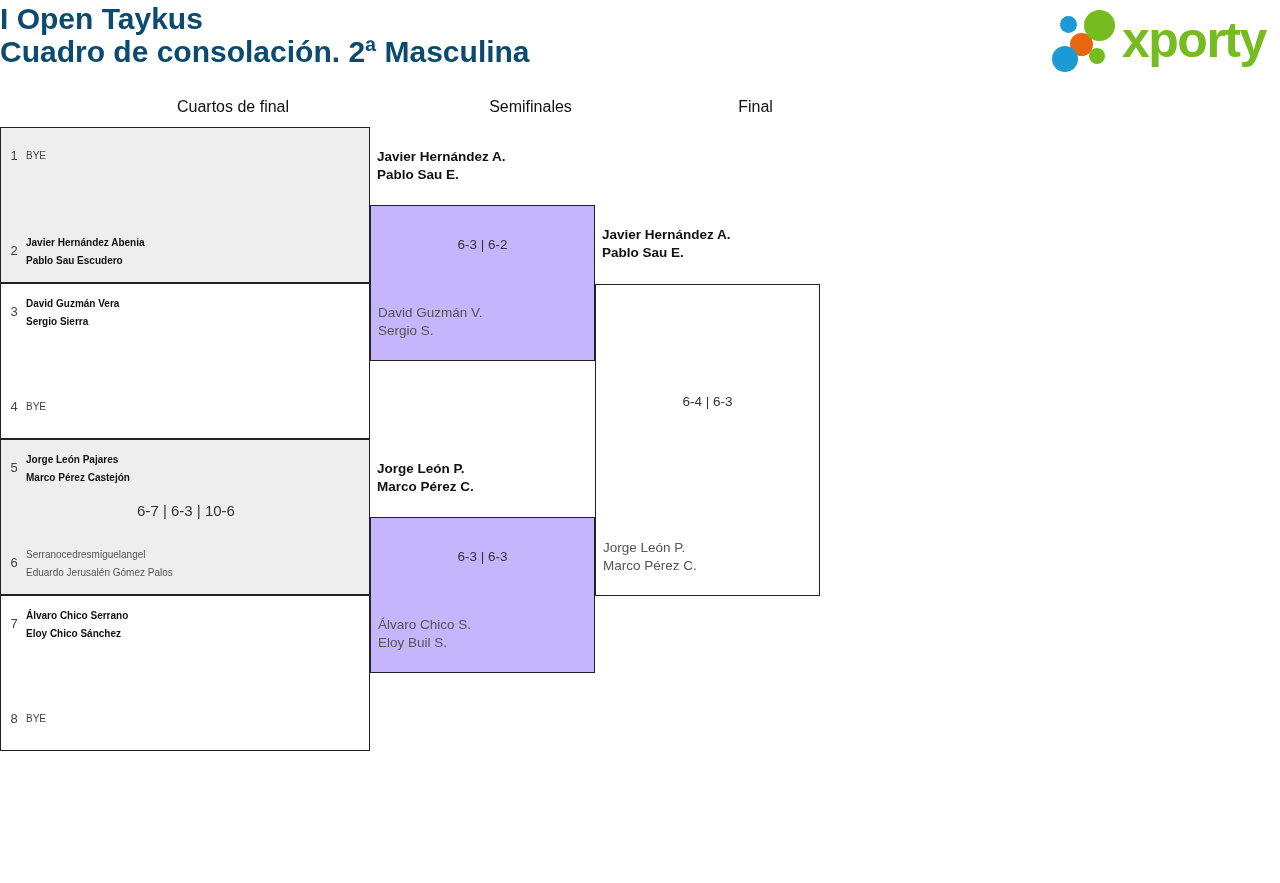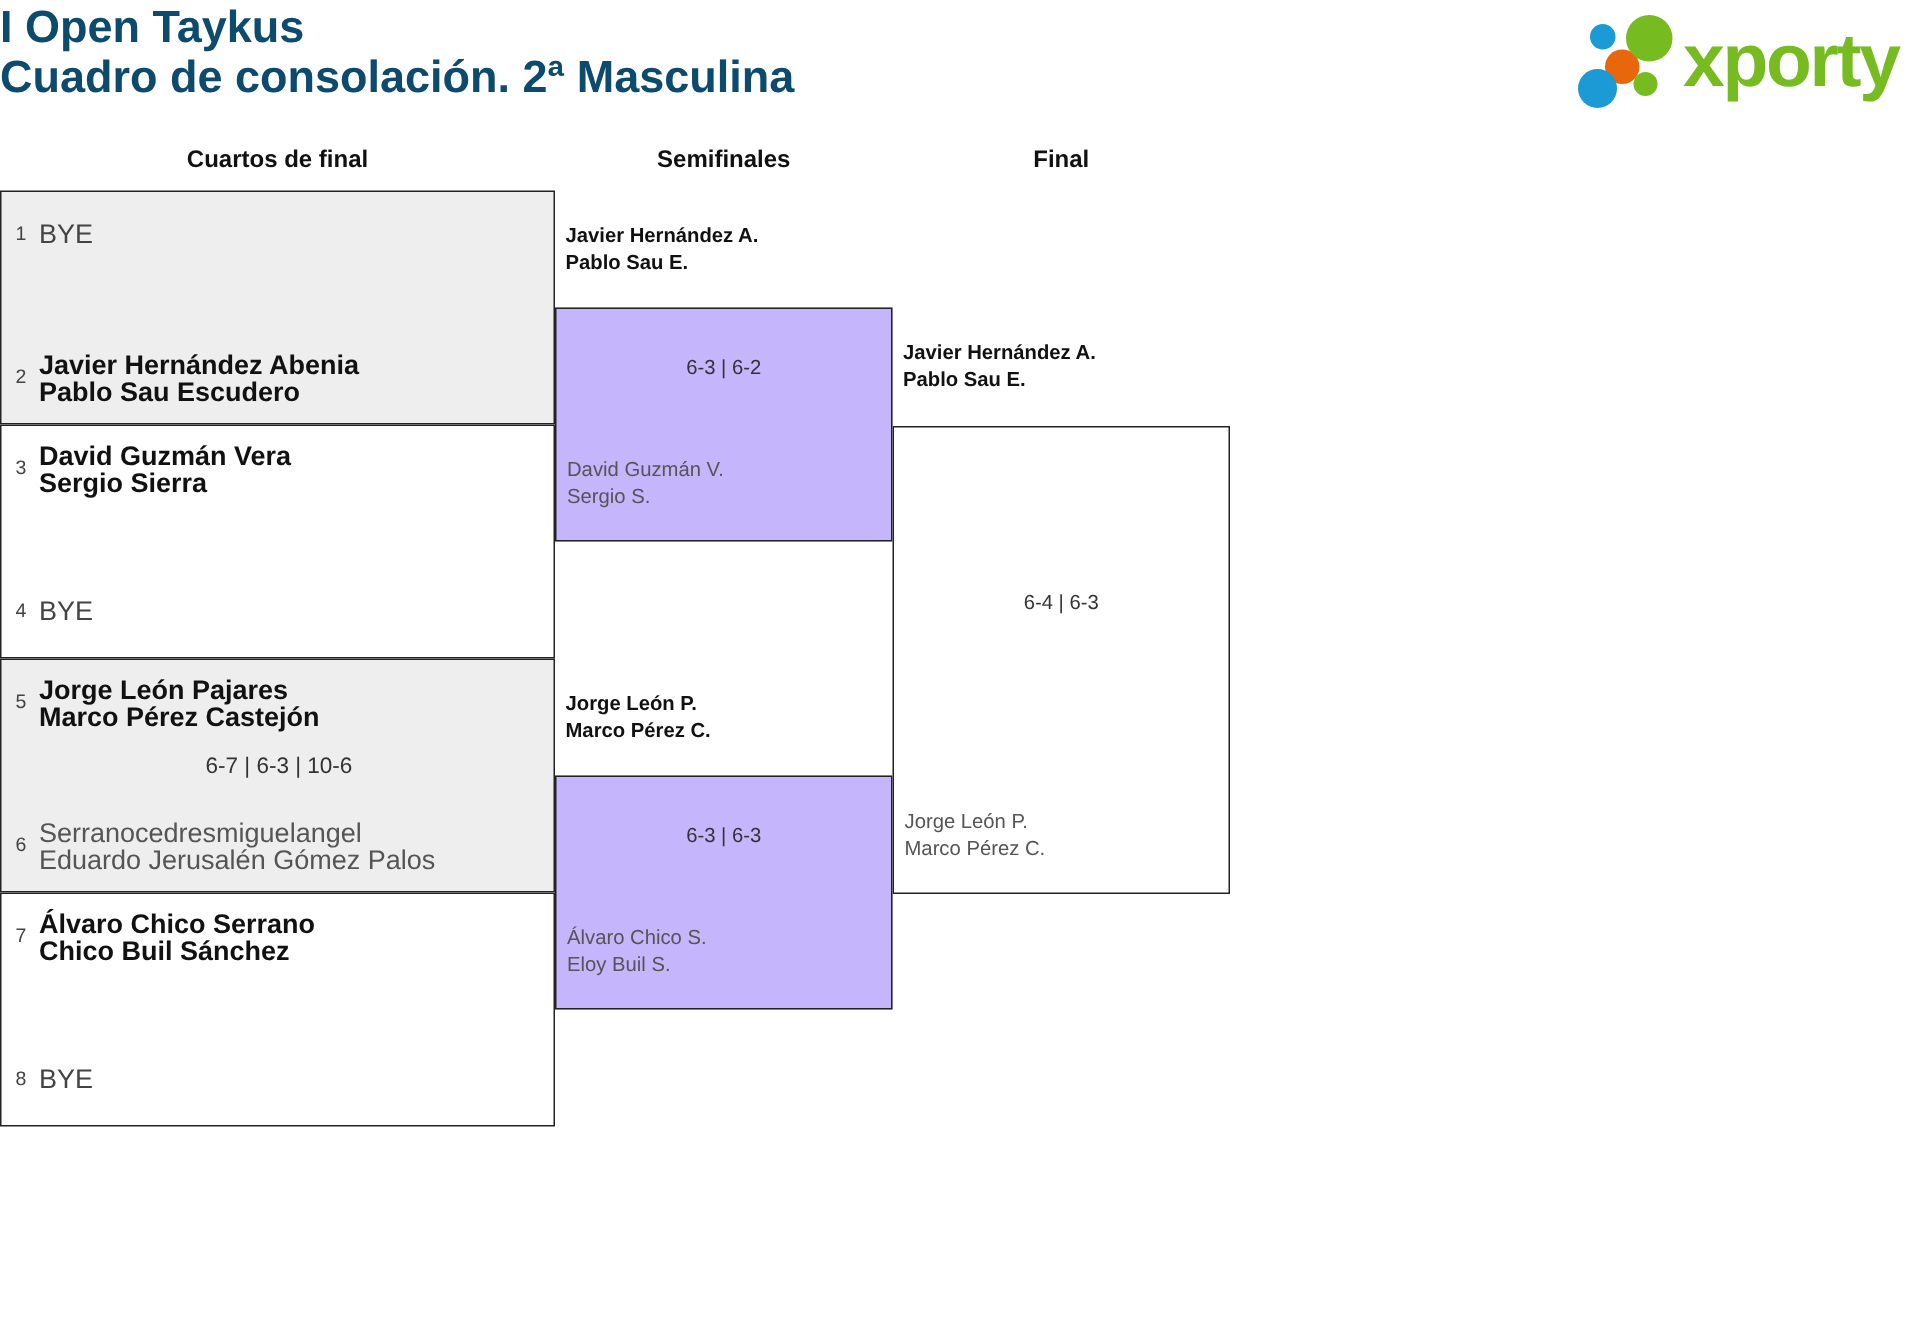--- a/index.html
+++ b/index.html
@@ -34,22 +34,22 @@
   #dot-green-small { left: 41px; top: 40px; width: 16px; height: 16px; background: #76bc21; }
   #logo-word {
     position: absolute; left: 74px; top: 4px;
     font-size: 50px; font-weight: bold; letter-spacing: -1.5px;
     color: #76bc21; line-height: 56px;
   }
 
   
   .col-header {
     position: absolute; top: 96px; height: 24px;
-    font-size: 16px; font-weight: bold; color: #111111;
-    text-align: center; line-height: 22px;
+    font-size: 16px; font-weight: normal; color: #111111;
+    text-align: center; line-height: 22px; margin-left: 48px;
   }
   #hdr-qf  { left: 0px;   width: 370px; }
   #hdr-sf  { left: 370px; width: 225px; }
   #hdr-fin { left: 595px; width: 225px; }
 
   
   #bracket { position: absolute; left: 0; top: 0; width: 1280px; height: 883px; }
 
   
   .qf-box {
@@ -66,21 +66,21 @@
 
   .seed-row { position: absolute; left: 0; width: 370px; height: 40px; }
   .seed-row.top    { top: 10px; }
   .seed-row.bottom { top: 105px; }
   .seed-num {
     position: absolute; left: 5px; top: 10px; width: 16px;
     text-align: center; font-size: 13px; color: #444444; line-height: 16px;
   }
   .team-names {
     position: absolute; left: 25px; top: 1px; width: 340px;
-    font-size: 18px; line-height: 18px;
+    font-size: 10px; line-height: 18px;
   }
   .team-names.winner { font-weight: bold; color: #111111; }
   .team-names.loser  { font-weight: normal; color: #555555; }
   .team-names.bye    { font-weight: normal; color: #444444; }
   .team-names .nm { display: block; white-space: nowrap; }
   .seed-row.bye-row .seed-num { top: 10px; }
   .seed-row.bye-row .team-names { top: 9px; }
 
   .qf-score {
     position: absolute; left: 0; width: 370px; top: 62px;
@@ -211,21 +211,21 @@
         <span class="nm">Eduardo Jerusalén Gómez Palos</span>
       </span>
     </div>
   </div>
 
   <div class="qf-box plain" id="qf-4">
     <div class="seed-row top">
       <span class="seed-num">7</span>
       <span class="team-names winner">
         <span class="nm">Álvaro Chico Serrano</span>
-        <span class="nm">Chico Buil Sánchez</span>
+        <span class="nm">Eloy Chico Sánchez</span>
       </span>
     </div>
     <div class="qf-score"></div>
     <div class="seed-row bottom bye-row">
       <span class="seed-num">8</span>
       <span class="team-names bye">
         <span class="nm">BYE</span>
       </span>
     </div>
   </div>

